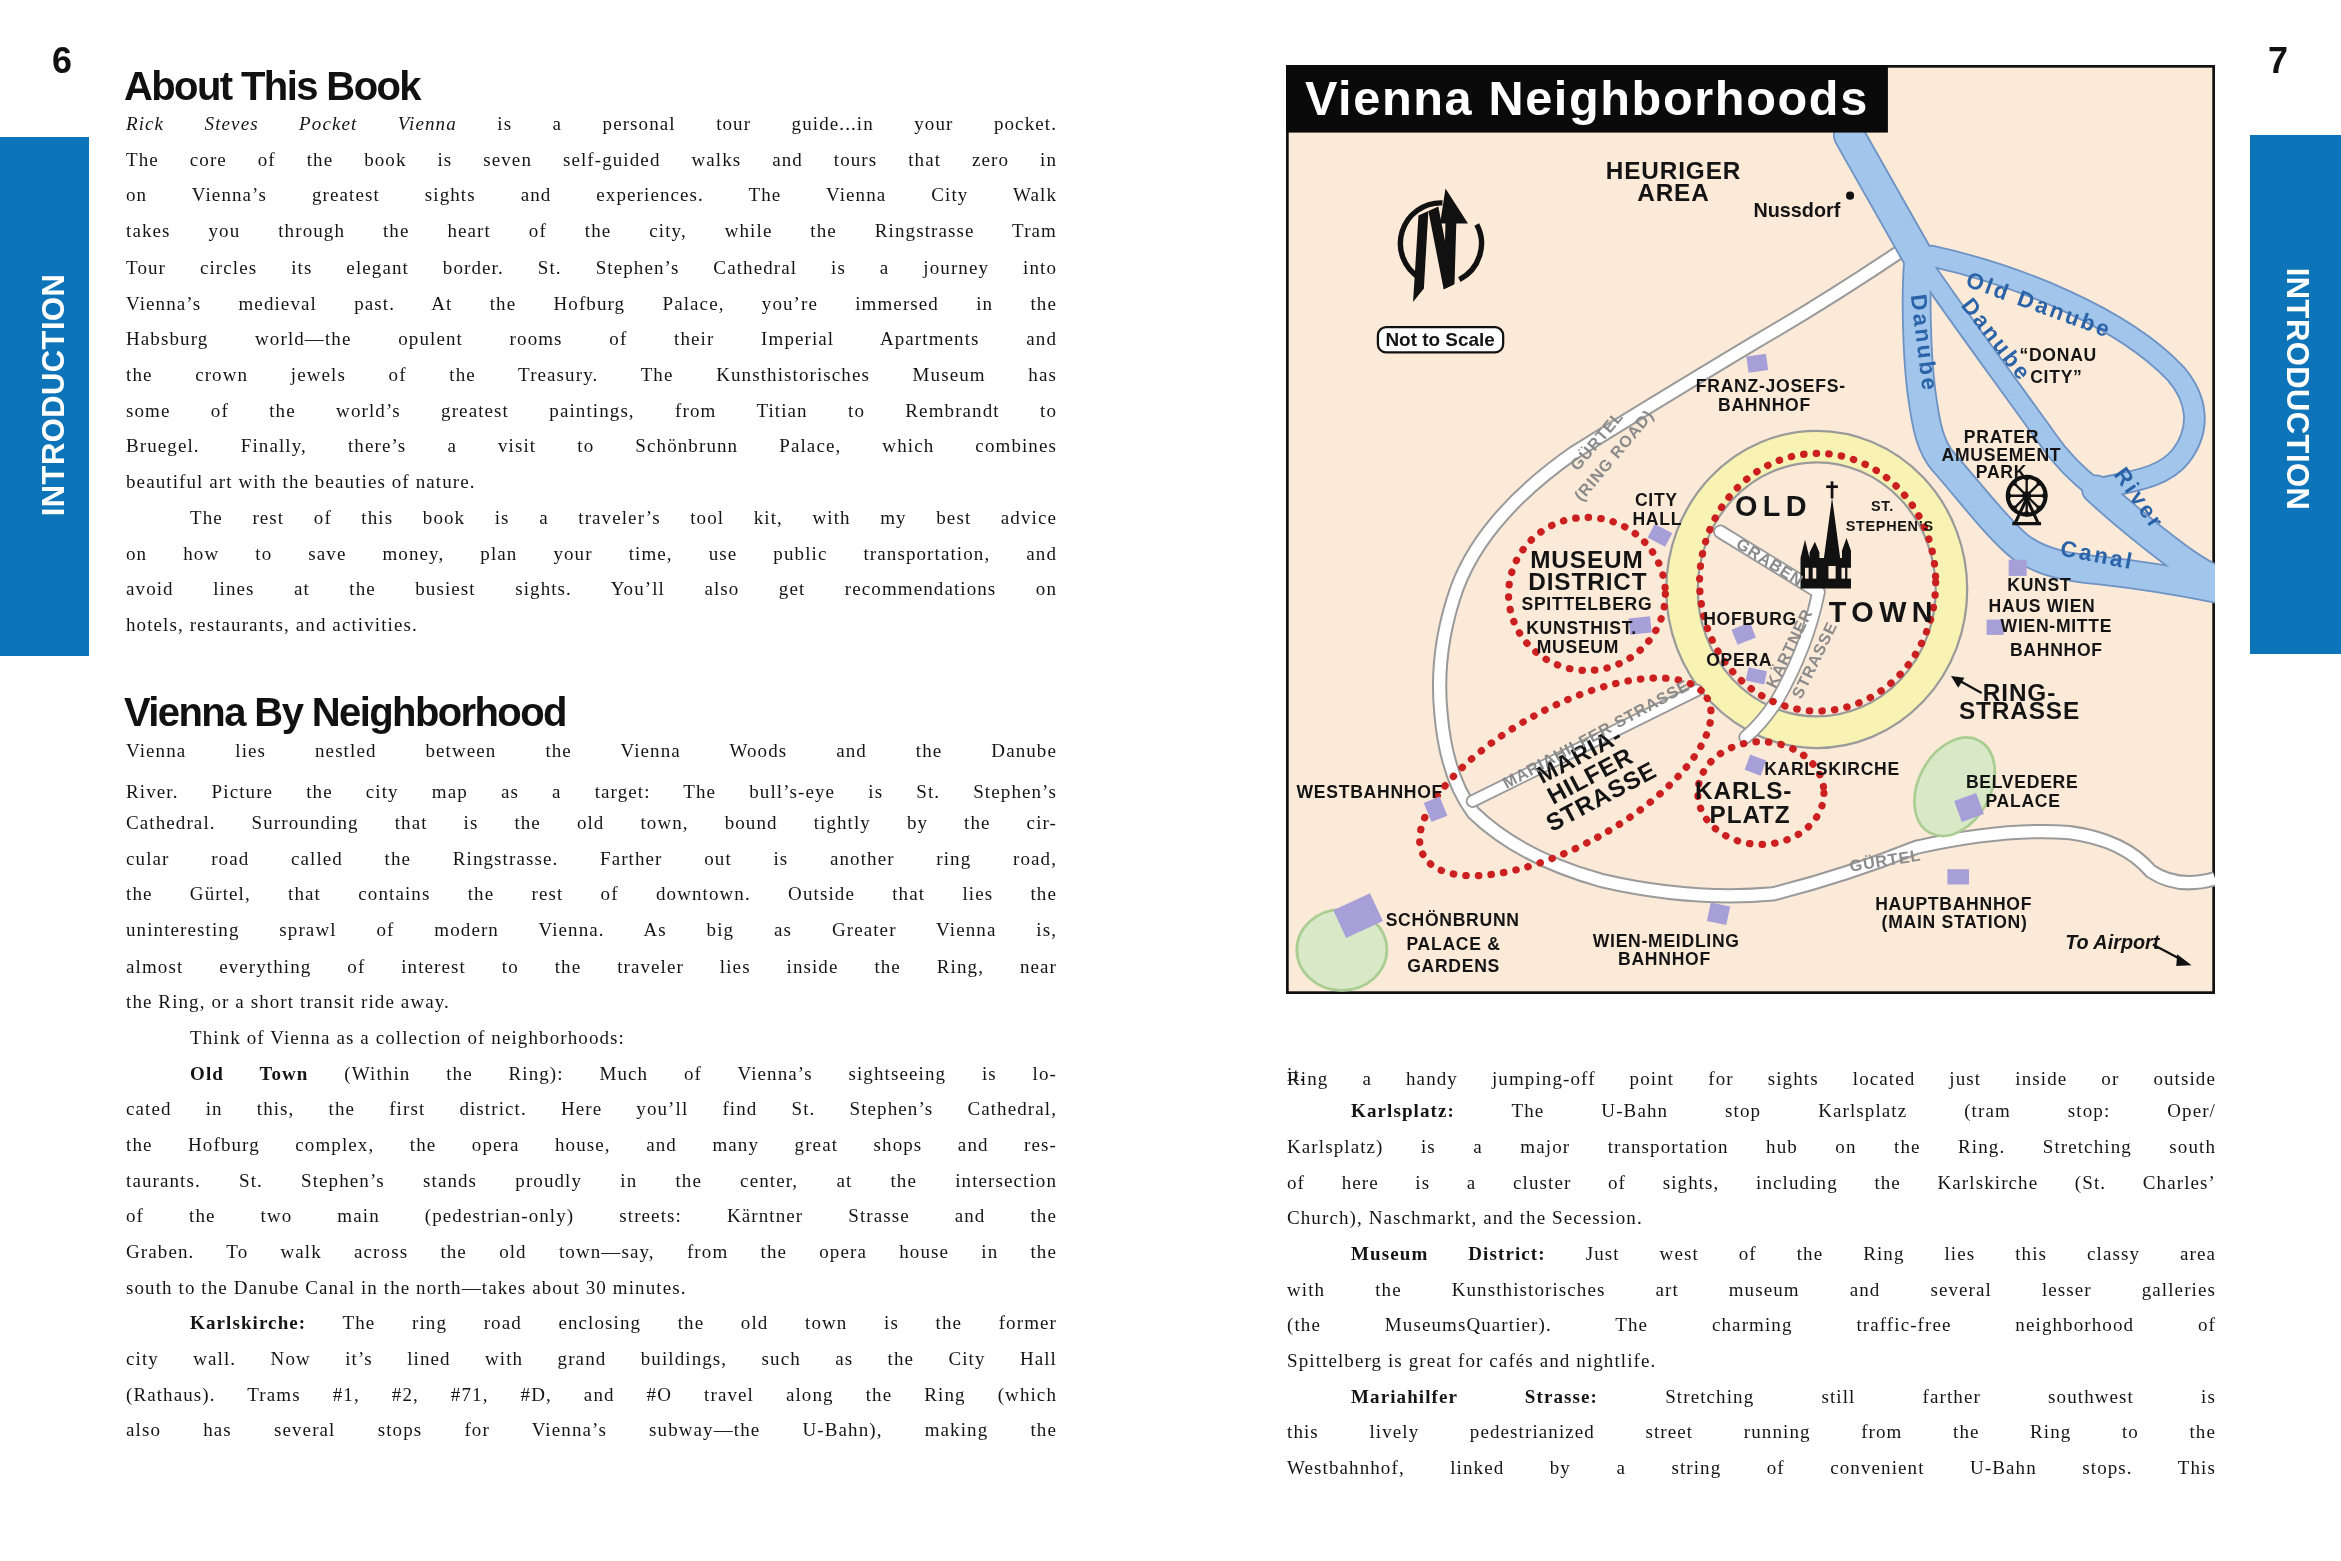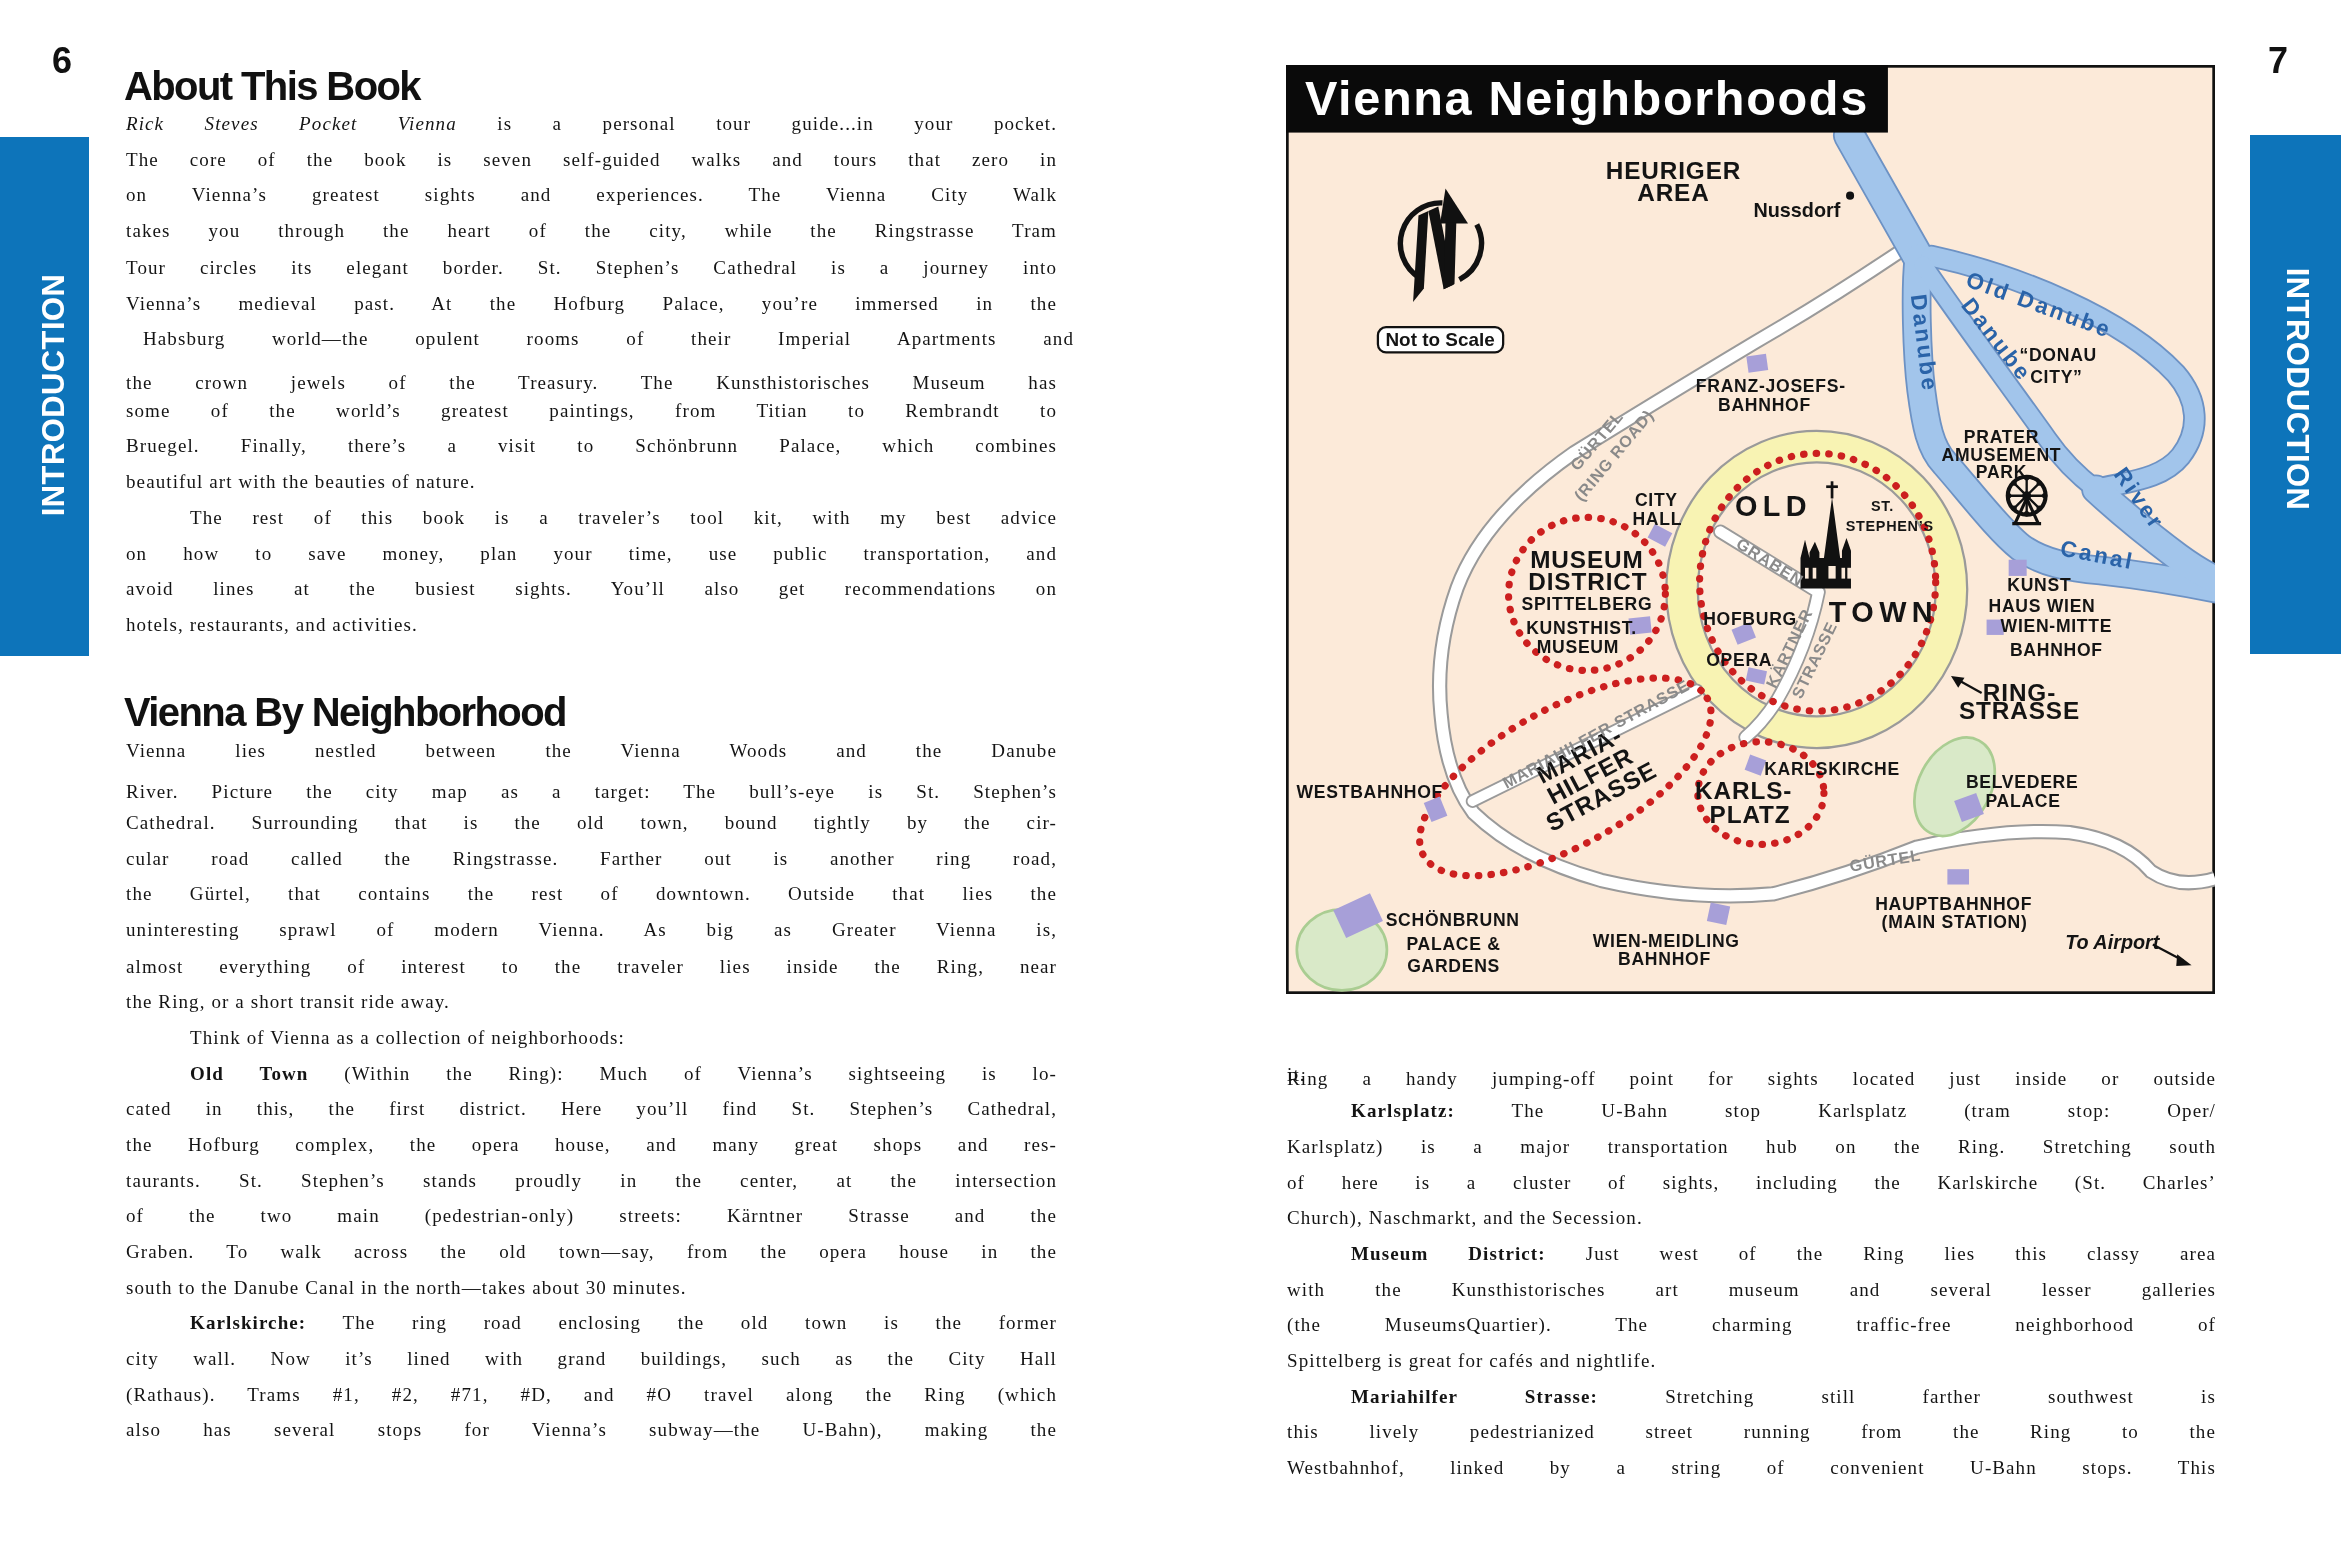--- a/index.html
+++ b/index.html
@@ -30,22 +30,22 @@
 <div class="sidetxt" style="left:54px;top:395px;transform:translate(-50%,-50%) rotate(-90deg);">INTRODUCTION</div>
 
 <div class="h" style="left:124px;top:65px;">About This Book</div>
 
 <div class="ln lp j" style="top:106px;"><i>Rick Steves Pocket Vienna</i> is a personal tour guide...in your pocket.<span class="fill"></span></div>
 <div class="ln lp j" style="top:142px;">The core of the book is seven self-guided walks and tours that zero in<span class="fill"></span></div>
 <div class="ln lp j" style="top:177px;">on Vienna’s  greatest sights and experiences. The Vienna City Walk<span class="fill"></span></div>
 <div class="ln lp j" style="top:213px;">takes you through the heart of the city, while the Ringstrasse Tram<span class="fill"></span></div>
 <div class="ln lp j" style="top:250px;">Tour circles its elegant border. St. Stephen’s Cathedral is a journey into<span class="fill"></span></div>
 <div class="ln lp j" style="top:286px;">Vienna’s medieval past. At the Hofburg Palace, you’re immersed in the<span class="fill"></span></div>
-<div class="ln lp j" style="top:321px;margin-left:17px;">Habsburg world—the opulent rooms of their Imperial Apartments and<span class="fill"></span></div>
-<div class="ln lp j" style="top:365px;">the crown jewels of the Treasury. The Kunsthistorisches Museum has<span class="fill"></span></div>
+<div class="ln lp j" style="top:321px;">Habsburg world—the opulent rooms of their Imperial Apartments and<span class="fill"></span></div>
+<div class="ln lp j" style="top:357px;">the crown jewels of the Treasury. The Kunsthistorisches Museum has<span class="fill"></span></div>
 <div class="ln lp j" style="top:393px;">some of the world’s greatest paintings, from Titian to Rembrandt to<span class="fill"></span></div>
 <div class="ln lp j" style="top:428px;">Bruegel. Finally, there’s a visit to Schönbrunn Palace, which combines<span class="fill"></span></div>
 <div class="ln lp" style="top:464px;">beautiful art with the beauties of nature.</div>
 <div class="ln lp j ind" style="top:500px;">The rest of this book is a traveler’s tool kit, with my best advice<span class="fill"></span></div>
 <div class="ln lp j" style="top:536px;">on how to save money, plan your time, use public transportation, and<span class="fill"></span></div>
 <div class="ln lp j" style="top:571px;">avoid lines at the busiest sights. You’ll also get recommendations on<span class="fill"></span></div>
 <div class="ln lp" style="top:607px;">hotels, restaurants, and activities.</div>
 
 <div class="h" style="left:124px;top:691px;">Vienna By Neighborhood</div>
 

